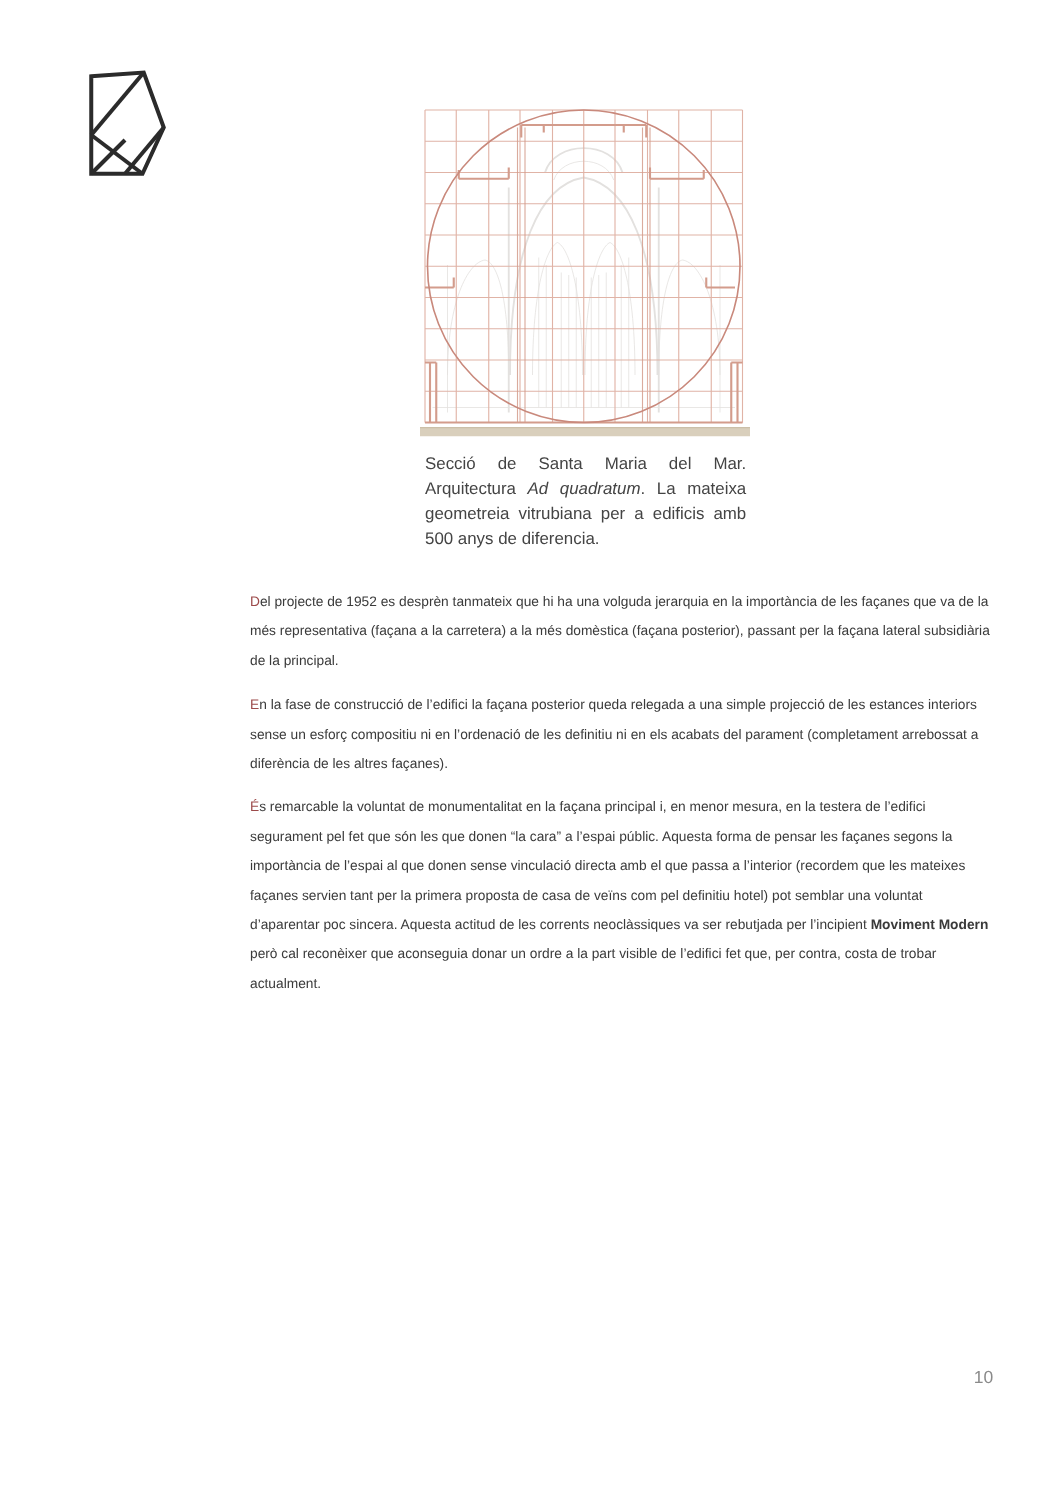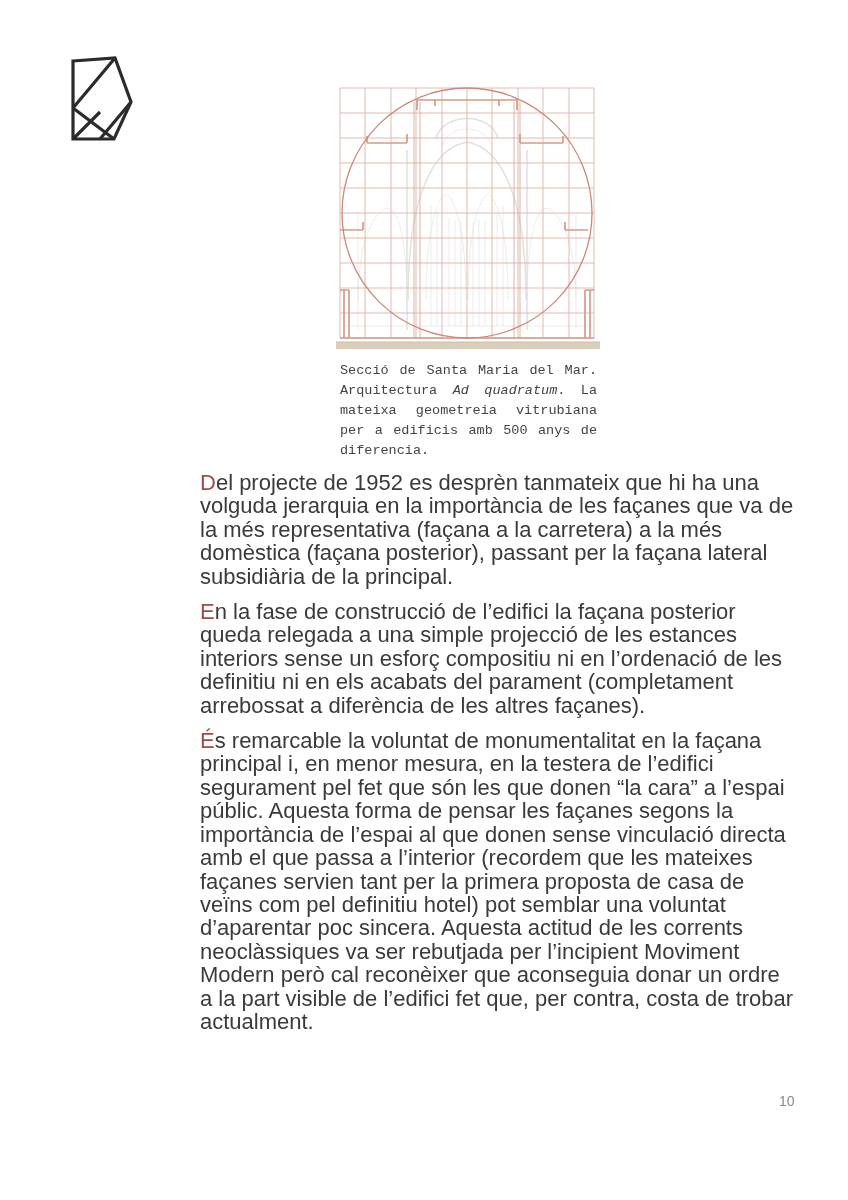--- a/index.html
+++ b/index.html
@@ -29,35 +29,34 @@
   .struct      { stroke: var(--grid_dark, #d39c8c); stroke-width: 1.7; fill: none; }
   .base-band   { fill: var(--baseline, #d9cfbc); }
   .base-edge   { stroke: #cbbfa8; stroke-width: 1; }
 
   
   .caption {
     position: absolute; left: 340px; top: 361px; width: 257px;
     font-size: 13.5px; line-height: 20px;
     text-align: justify;
     color: var(--caption, #444444);
-    font-family: Liberation Mono, monospace;
   }
   .caption .it { font-style: italic; }
 
   
   .content {
     position: absolute; left: 200px; top: 471px; width: 596px;
   }
   .content p {
-    font-size: 22px; line-height: 23.4px;
+    font-size: 11px; line-height: 23.4px;
     margin: 0 0 12px 0;
     color: var(--body, #3a3a3a);
   }
   .initial { color: var(--initial, #9c4a4a); }
-  .content b { font-weight: normal; }
+  .content b { font-weight: bold; }
 
   
   .page-number {
     position: absolute; left: 779px; top: 1079px;
     font-size: 14px; color: var(--pagenum, #8a8a8a); margin-top: 14px;
   }
 </style>
 </head>
 <body>
 

